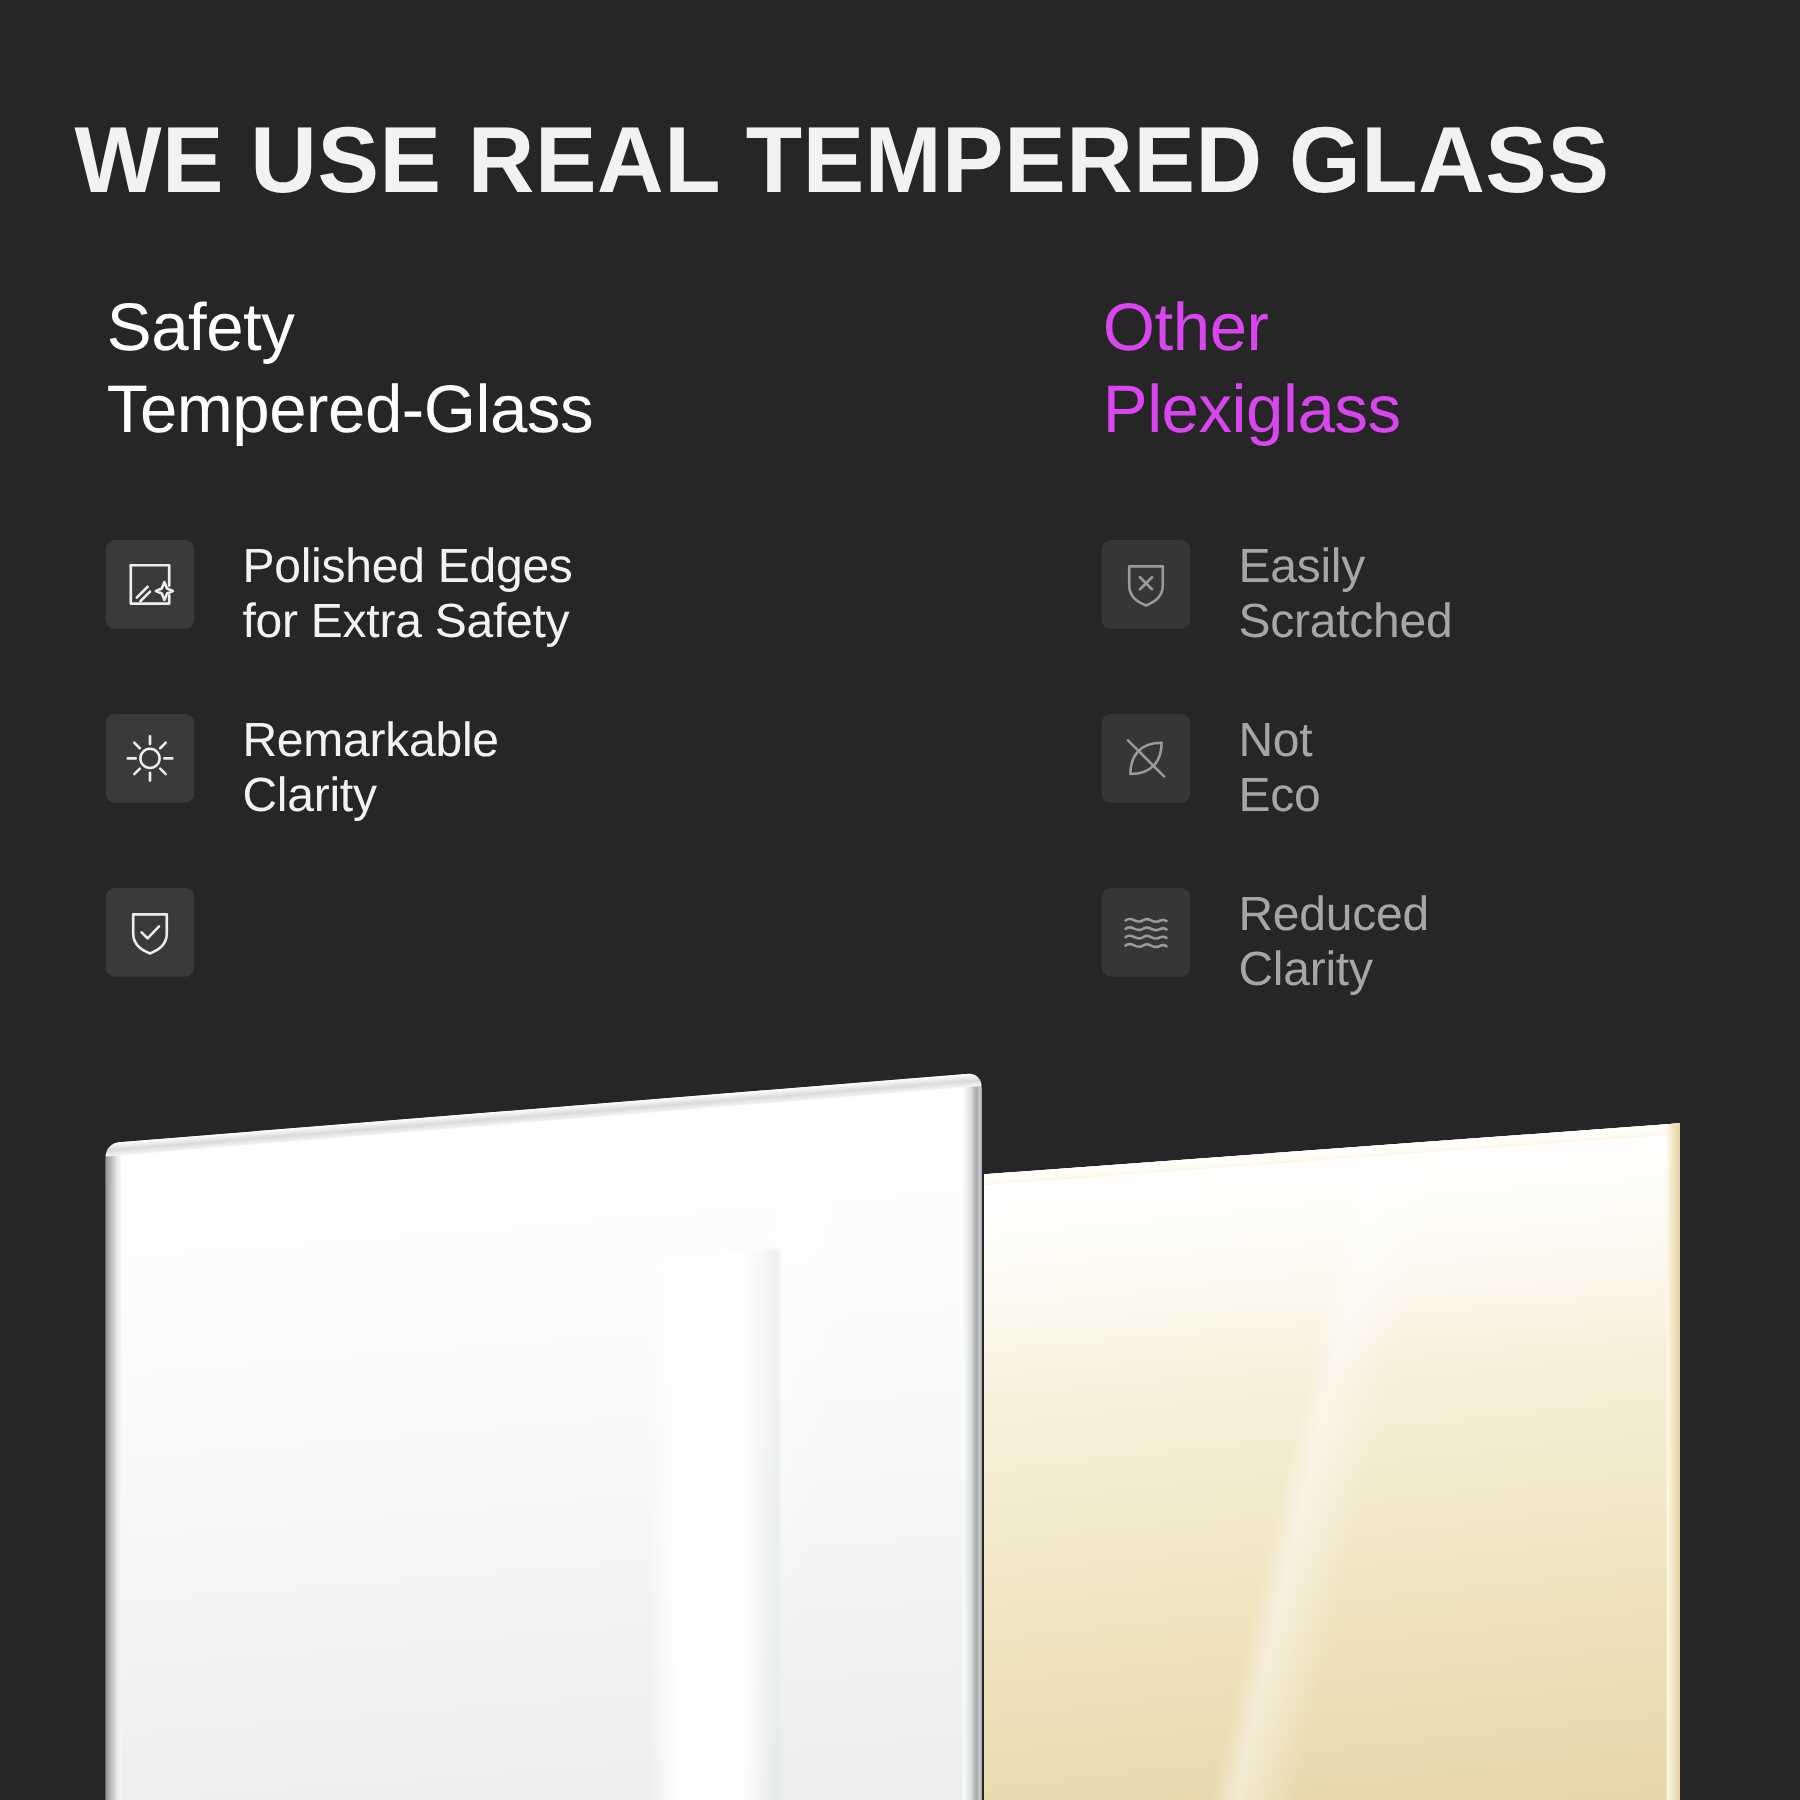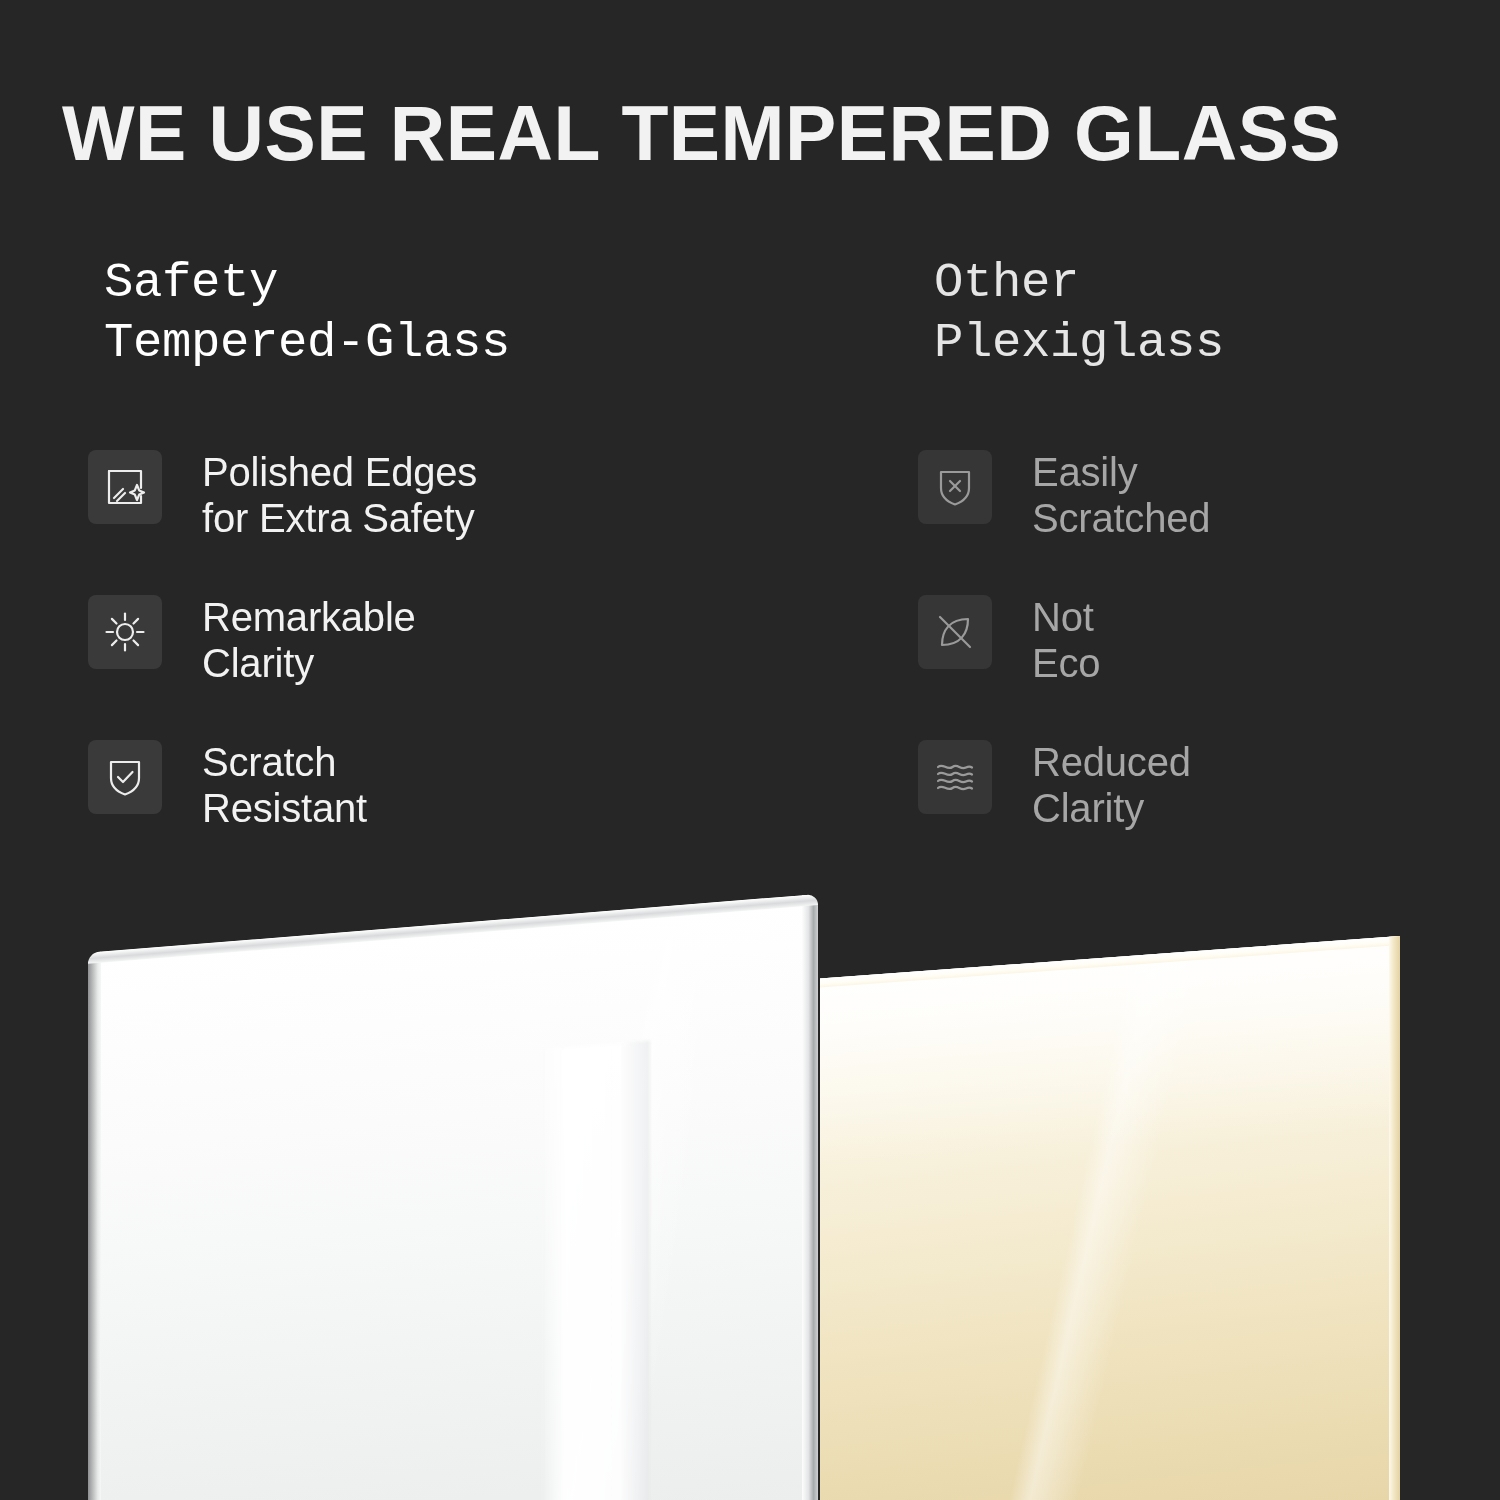--- a/index.html
+++ b/index.html
@@ -44,29 +44,28 @@
   }
   .column {
     position: absolute;
     top: 0;
   }
   .column.left  { left: 88px;  width: 760px; }
   .column.right { left: 918px; width: 560px; }
 
   .col-title {
     font-weight: 400;
-    font-size: 49px;
+    font-size: 56px;
     line-height: 1.22;
     letter-spacing: -0.4px;
     white-space: pre-line;
-    margin: 16px;
-    font-family: Liberation Mono, monospace;
+    margin: 1px;
   }
   .column.left  .col-title { color: #ffffff; }
-  .column.right .col-title { color: #e5e5e5; }
+  .column.right .col-title { color: #d946ef; }
 
   .feature-list {
     margin: 0;
     padding: 0;
     list-style: none;
     position: absolute;
     top: 212px;
     left: 0;
     right: 0;
   }
@@ -269,22 +268,20 @@
 Clarity</span>
         </li>
 
         <li class="feature">
           <span class="feature-icon">
             <svg width="42" height="42" viewBox="0 0 42 42" fill="none" stroke-width="2.2" stroke-linecap="round" stroke-linejoin="round">
               <path d="M7 6 H35 V22 C35 31 28.5 35.8 21 38.5 C13.5 35.8 7 31 7 22 Z"></path>
               <path d="M14 21 L19 26 L28.5 16"></path>
             </svg>
           </span>
-          <span class="feature-label">Scratch
-Resistant</span>
         </li>
 
       </ul>
     </div>
 
     <div class="column right">
       <div class="col-title">Other
 Plexiglass</div>
 
       <ul class="feature-list">

